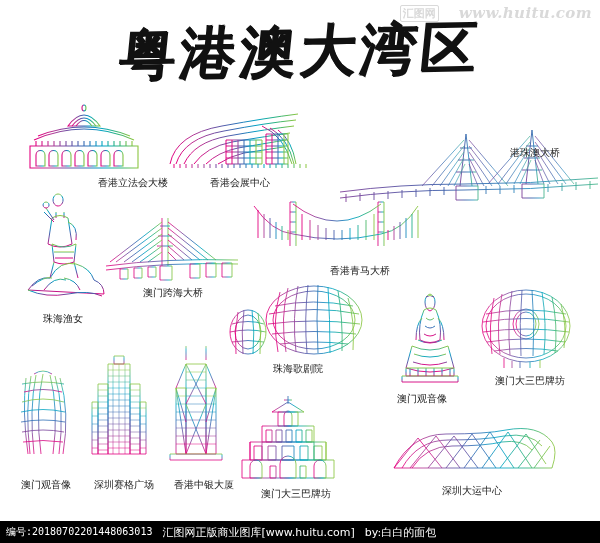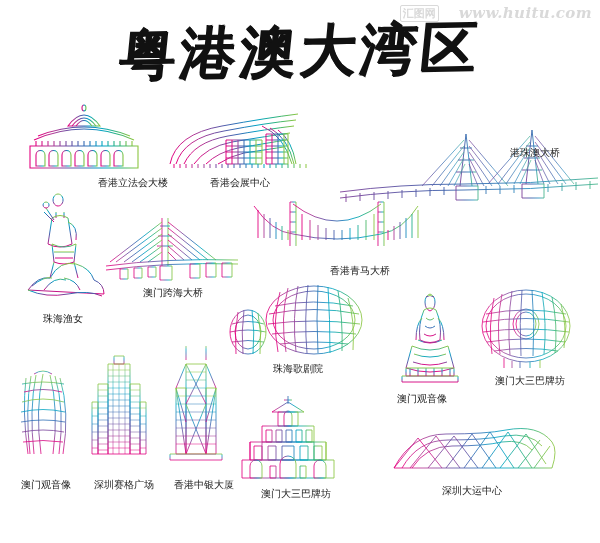--- a/index.html
+++ b/index.html
@@ -402,14 +402,19 @@
         <path d="M6 44 L30 14 M22 44 L48 12 M40 44 L66 12 M58 44 L84 10 M76 44 L102 8 M94 44 L120 8 M112 44 L138 10 M130 44 L152 16 M146 44 L162 22"></path>
         <path d="M30 14 L54 44 M48 12 L72 44 M66 12 L90 44 M84 10 L108 44 M102 8 L126 44 M120 8 L144 44 M138 10 L158 40"></path>
         <path d="M2 46 h166"></path>
         <path d="M2 50 h166"></path>
       </g>
       <path d="M0 52 h170" stroke="url(#rain)" stroke-width="2.2" fill="none"></path>
     </svg>
   </div>
   <div class="cap" style="left:412px;top:484px;width:120px;">深圳大运中心</div>
 
+  <div class="footer">
+    <span class="mono">编号:20180702201448063013</span>
+    <span>汇图网正版商业图库[www.huitu.com]</span>
+    <span>by:白白的面包</span>
+  </div>
 
 </div>
 
 </body></html>

